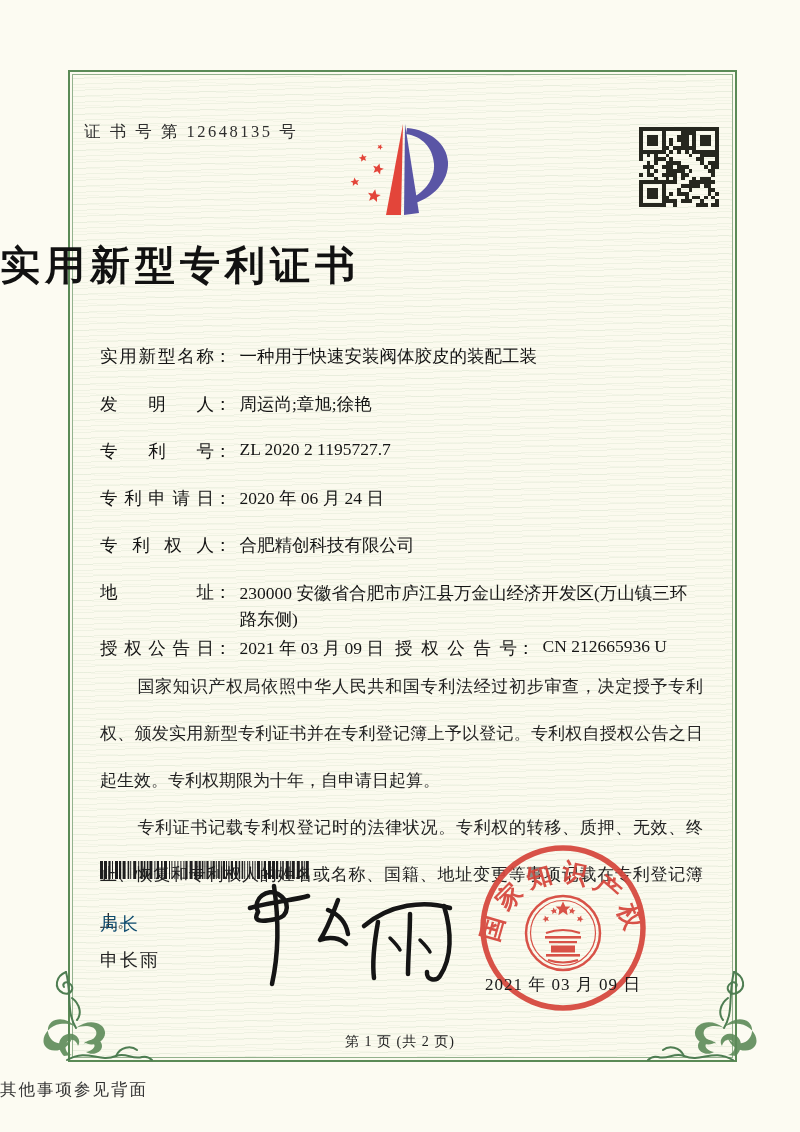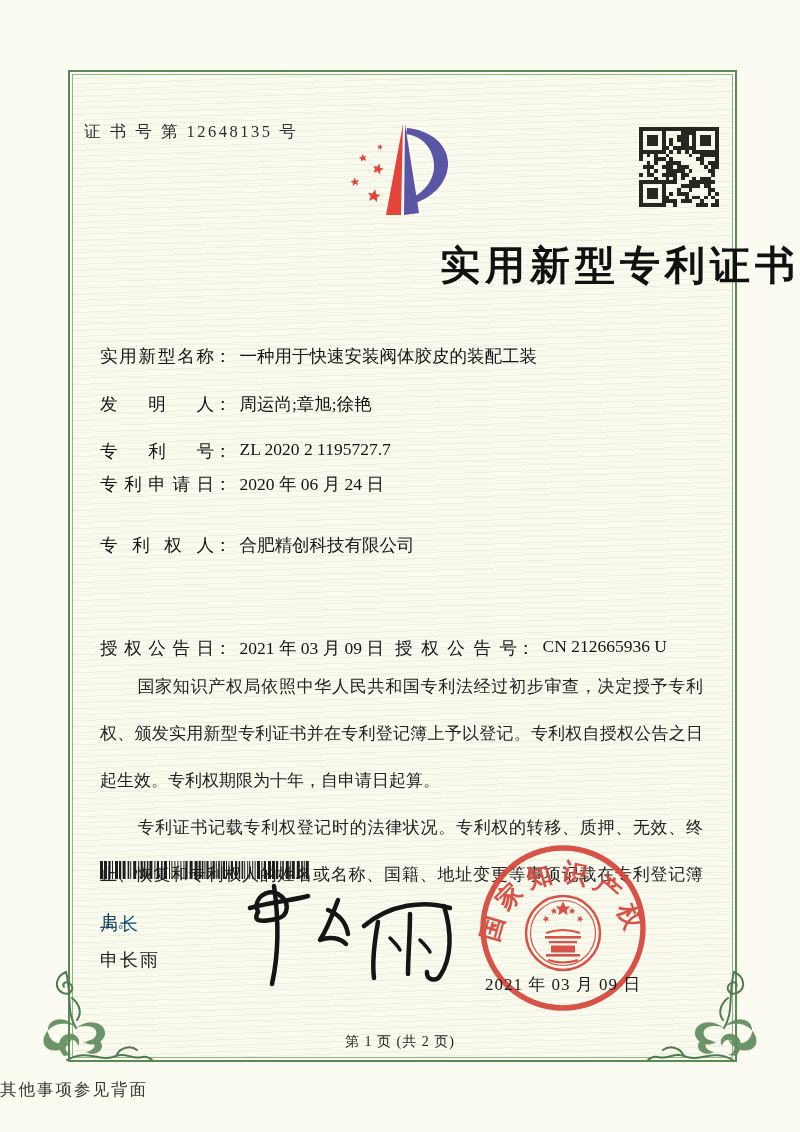--- a/index.html
+++ b/index.html
@@ -16,21 +16,21 @@
     box-shadow:inset 0 0 0 2px #fbfaef, inset 0 0 0 3px #93b18d;
     background:
       repeating-linear-gradient(178deg, rgba(128,168,122,0.10) 0 1px, rgba(252,250,240,0) 1px 6px),
       repeating-linear-gradient(2deg, rgba(128,168,122,0.06) 0 1px, rgba(252,250,240,0) 1px 9px),
       #fbfaee;
   }
   .cert-no{position:absolute;left:84px;top:121px;font-size:16.5px;letter-spacing:2.5px;color:#2e2e2e;}
   .logo{position:absolute;left:330px;top:112px;width:150px;height:125px;}
   .qr{position:absolute;left:639px;top:127px;width:80px;height:80px;}
   .title{
-    position:absolute;left:0;right:0;top:238px;text-align:right;
+    position:absolute;left:0;right:0;top:238px;text-align:left;
     font-size:40px;font-weight:700;letter-spacing:5px;color:#111;
   }
   .frow{position:absolute;left:100px;width:610px;font-size:17.5px;white-space:nowrap;color:#141414;}
   .flabel{display:inline-block;width:114px;text-align:justify;text-align-last:justify;vertical-align:top;}
   .colon{display:inline-block;vertical-align:top;}
   .fval{margin-left:8px;vertical-align:top;}
   .fval.wrap{display:inline-block;width:452px;white-space:normal;line-height:26px;}
   .grant-right{position:absolute;left:295px;top:0;white-space:nowrap;}
   .grant-right .flabel{width:122px;}
   .body-text{
@@ -354,25 +354,28 @@
 
   <div class="frow" style="top:344px">
     <span class="flabel">实用新型名称</span><span class="colon">：</span><span class="fval">一种用于快速安装阀体胶皮的装配工装</span>
   </div>
   <div class="frow" style="top:392px">
     <span class="flabel">发明人</span><span class="colon">：</span><span class="fval">周运尚;章旭;徐艳</span>
   </div>
   <div class="frow" style="top:439px">
     <span class="flabel">专利号</span><span class="colon">：</span><span class="fval">ZL 2020 2 1195727.7</span>
   </div>
-  <div class="frow" style="top:472px">
+  <div class="frow" style="top:486px">
     <span class="flabel">专利申请日</span><span class="colon">：</span><span class="fval">2020 年 06 月 24 日</span>
   </div>
   <div class="frow" style="top:533px">
     <span class="flabel">专利权人</span><span class="colon">：</span><span class="fval">合肥精创科技有限公司</span>
+  </div>
+  <div class="frow" style="top:580px">
+    <span class="flabel">地址</span><span class="colon">：</span><span class="fval wrap">230000 安徽省合肥市庐江县万金山经济开发区(万山镇三环路东侧)</span>
   </div>
   <div class="frow" style="top:636px">
     <span class="flabel">授权公告日</span><span class="colon">：</span><span class="fval">2021 年 03 月 09 日</span>
     <span class="grant-right">
       <span class="flabel">授权公告号</span><span class="colon">：</span><span class="fval">CN 212665936 U</span>
     </span>
   </div>
 
   <div class="body-text">
     <p>国家知识产权局依照中华人民共和国专利法经过初步审查，决定授予专利权、颁发实用新型专利证书并在专利登记簿上予以登记。专利权自授权公告之日起生效。专利权期限为十年，自申请日起算。</p>

